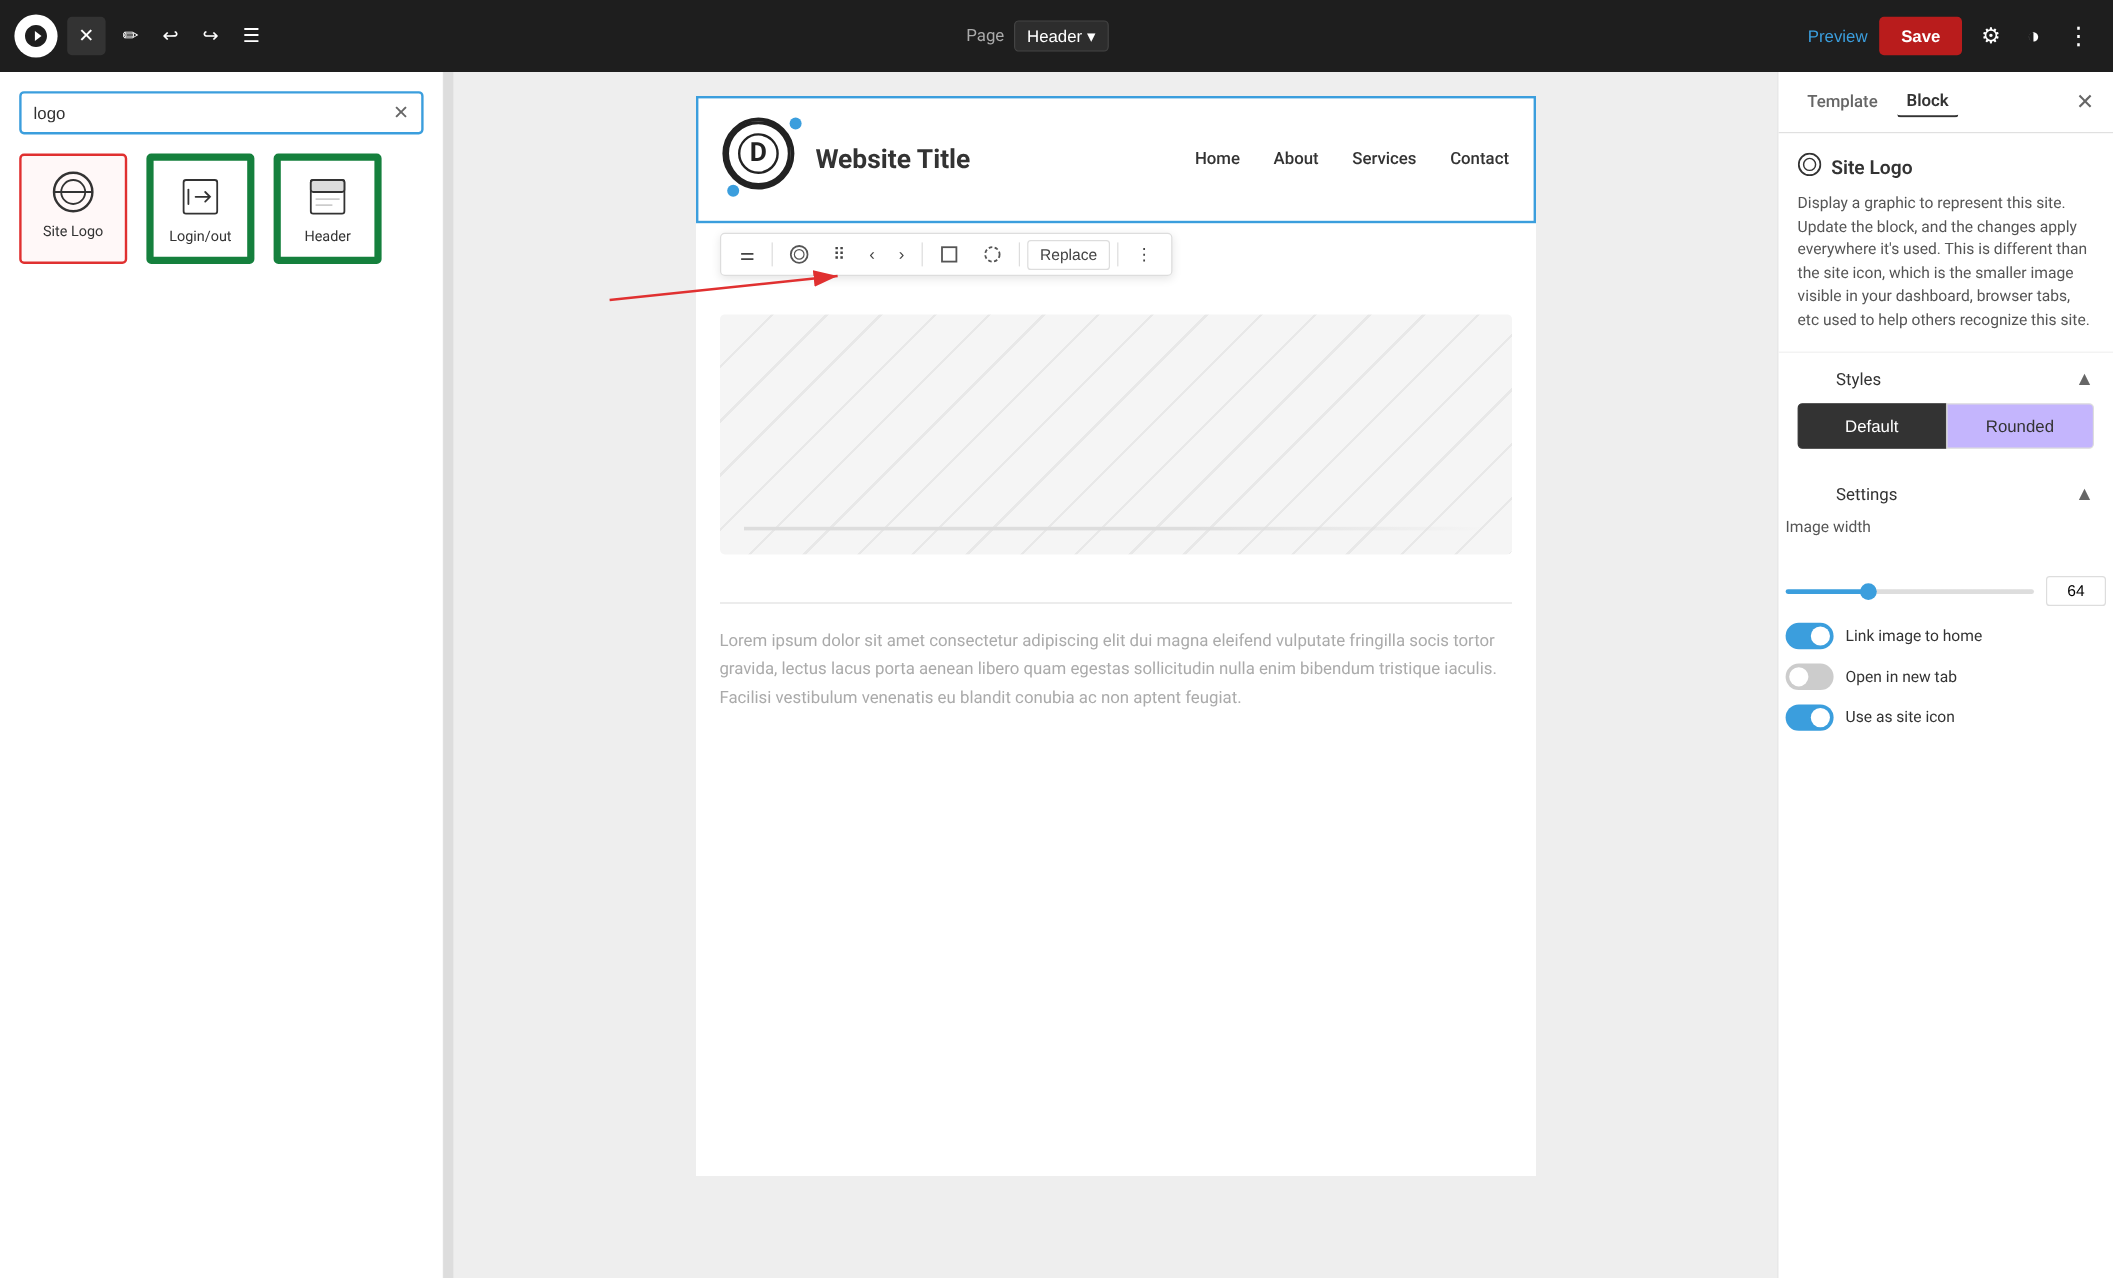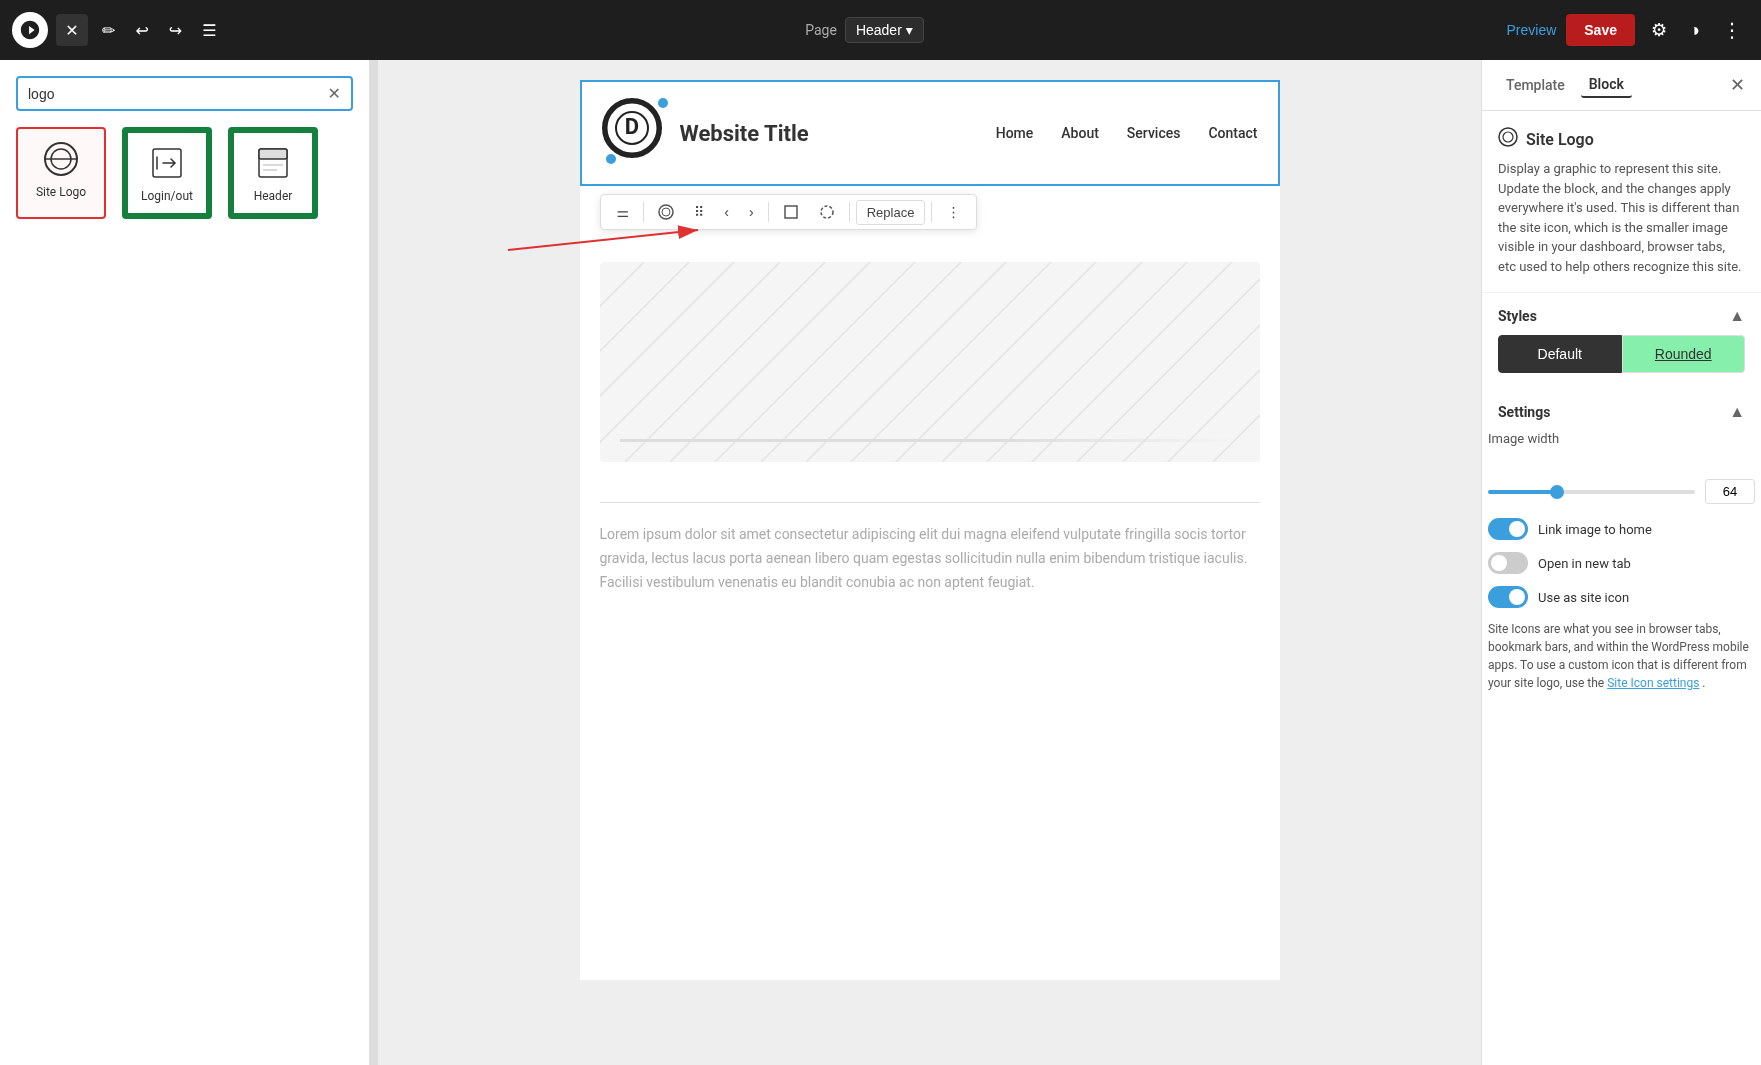--- a/index.html
+++ b/index.html
@@ -85,27 +85,27 @@
 
     
     .panel-section { padding: 16px; border-bottom: 1px solid #f0f0f0; }
     .site-logo-header { display: flex; align-items: center; gap: 8px; margin-bottom: 8px; }
     .site-logo-icon { color: #333; font-size: 18px; }
     .site-logo-title { font-size: 16px; font-weight: 600; color: #333; }
     .site-logo-desc { font-size: 13px; color: #555; line-height: 1.5; }
 
     
     .panel-section-header { display: flex; align-items: center; justify-content: space-between; padding: 14px 16px 10px; }
-    .panel-section-title { font-size: 14px; font-weight: 700; color: #333; }
+    .panel-section-title { font-size: 14px; font-weight: 400; color: #333; margin-left: 32px; }
     .collapse-btn { background: none; border: none; cursor: pointer; color: #666; font-size: 16px; }
 
     .styles-buttons { display: flex; padding: 0 16px 16px; gap: 0; }
     .style-btn { flex: 1; padding: 10px; border: 1px solid #ddd; cursor: pointer; font-size: 14px; font-weight: 500; }
     .style-btn.active { background: #333; color: #fff; border-color: #333; }
-    .style-btn.inactive { background: #86efac; color: #333; text-decoration: underline; }
+    .style-btn.inactive { background: #c4b5fd; color: #333; }
     .style-btn:first-child { border-radius: 4px 0 0 4px; }
     .style-btn:last-child { border-radius: 0 4px 4px 0; }
 
     
     .settings-content { padding: 0 6px 16px; }
     .setting-row { margin-bottom: 14px; }
     .setting-label { font-size: 13px; color: #555; margin-bottom: 8px; }
     .slider-container { display: flex; align-items: center; gap: 10px; margin-top: 33px; }
     .slider { flex: 1; -webkit-appearance: none; height: 4px; border-radius: 2px; background: linear-gradient(to right, #3b9edd 0%, #3b9edd 15%, #ddd 15%, #ddd 100%); outline: none; cursor: pointer; }
     .slider::-webkit-slider-thumb { -webkit-appearance: none; width: 14px; height: 14px; border-radius: 50%; background: #3b9edd; cursor: pointer; }
@@ -353,22 +353,17 @@
         </div>
 
         <div class="toggle-row">
           <label class="toggle">
             <input type="checkbox" checked="" style="">
             <span class="toggle-slider"></span>
           </label>
           <span class="toggle-label">Use as site icon</span>
         </div>
 
-        <p class="site-icon-text">
-          <span>Site Icons are what you see in browser tabs, bookmark bars, and within the WordPress mobile apps. To use a custom icon that is different from your site logo, use the </span>
-          <a class="site-icon-link">Site Icon settings</a>
-          <span>.</span>
-        </p>
       </div>
     </div>
 
   </div>
 </div>
 
 </body></html>

